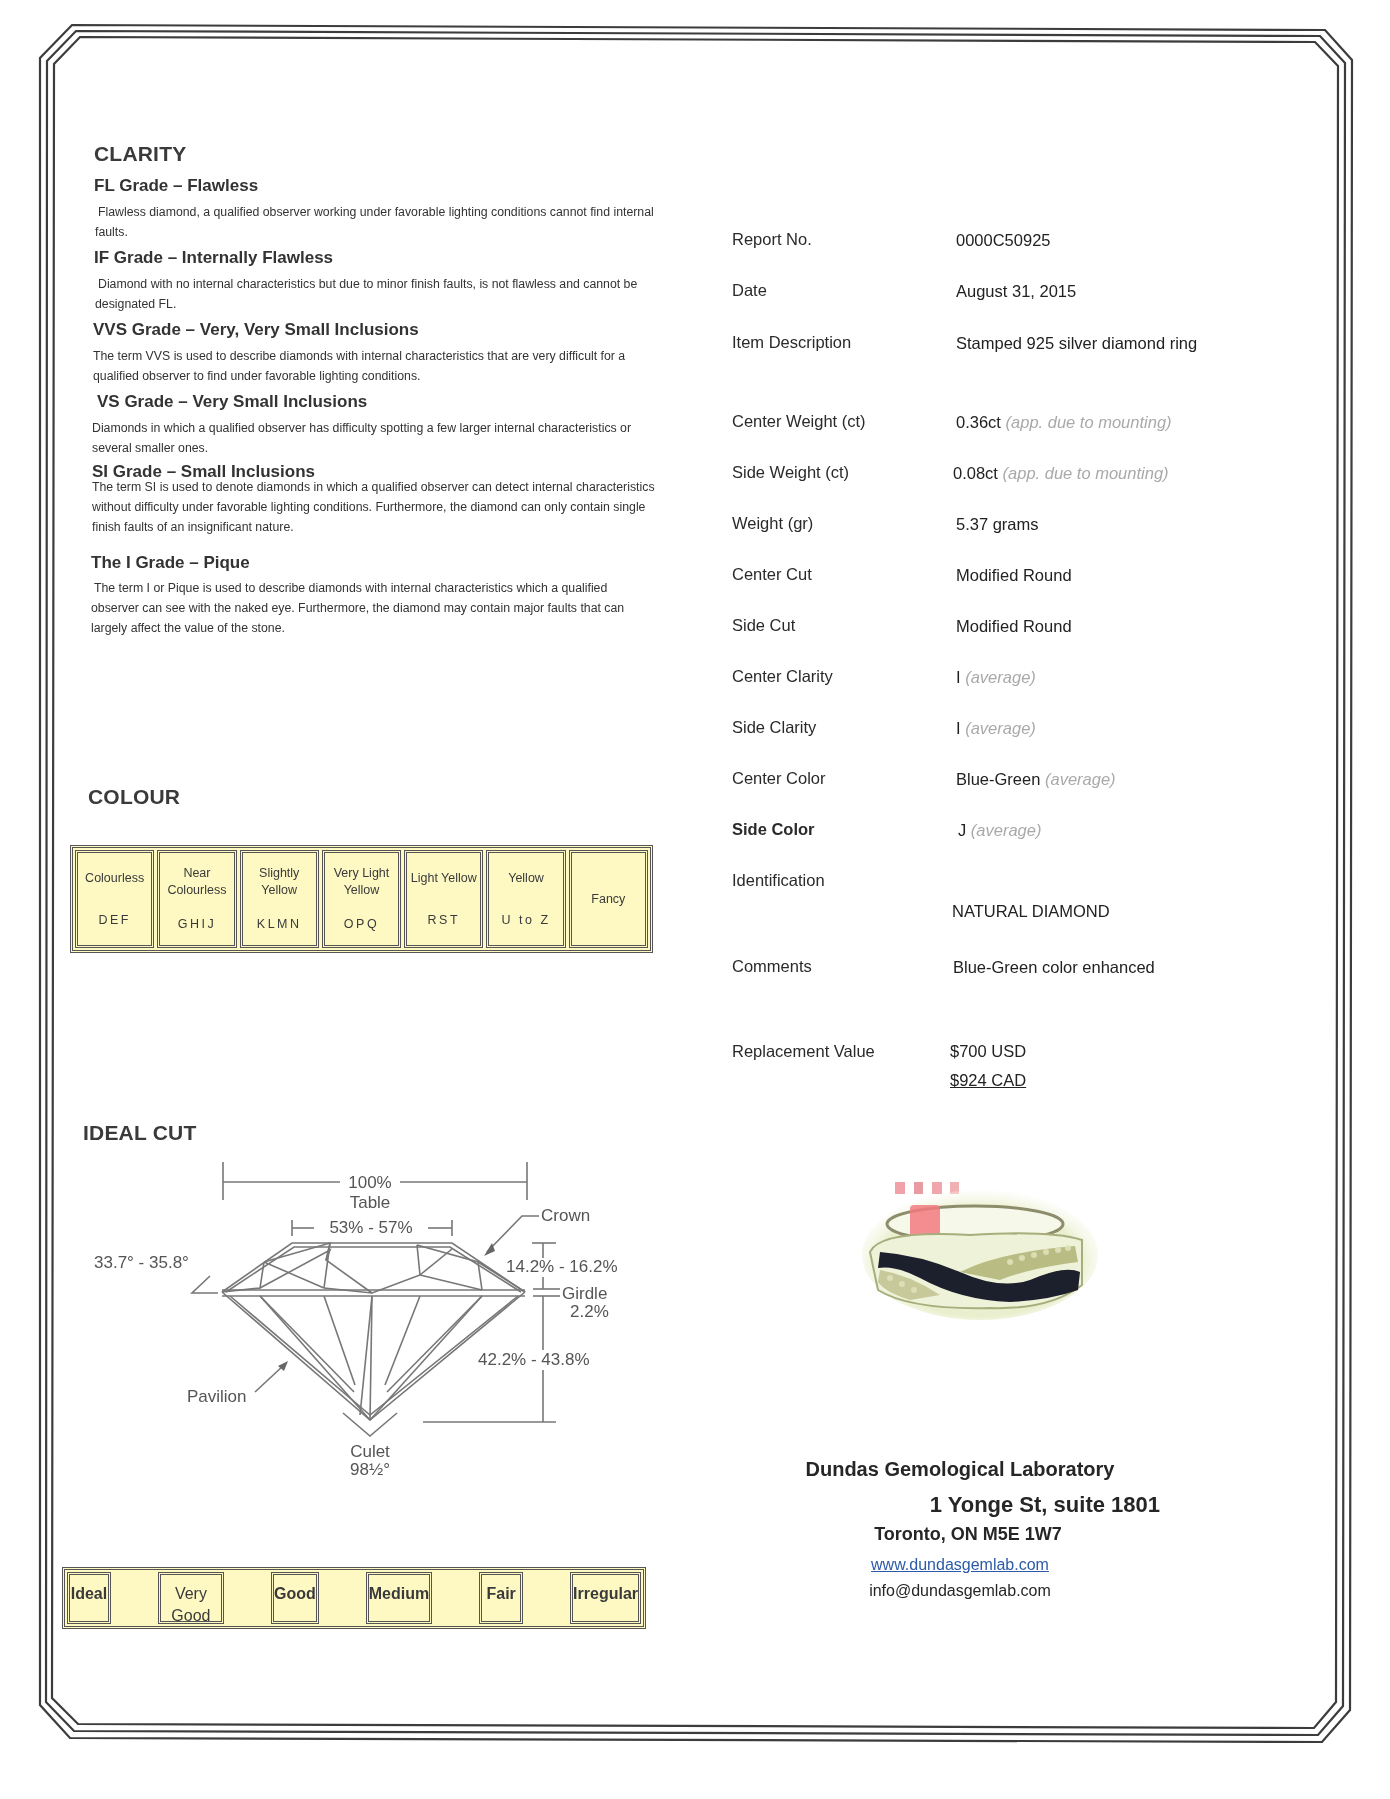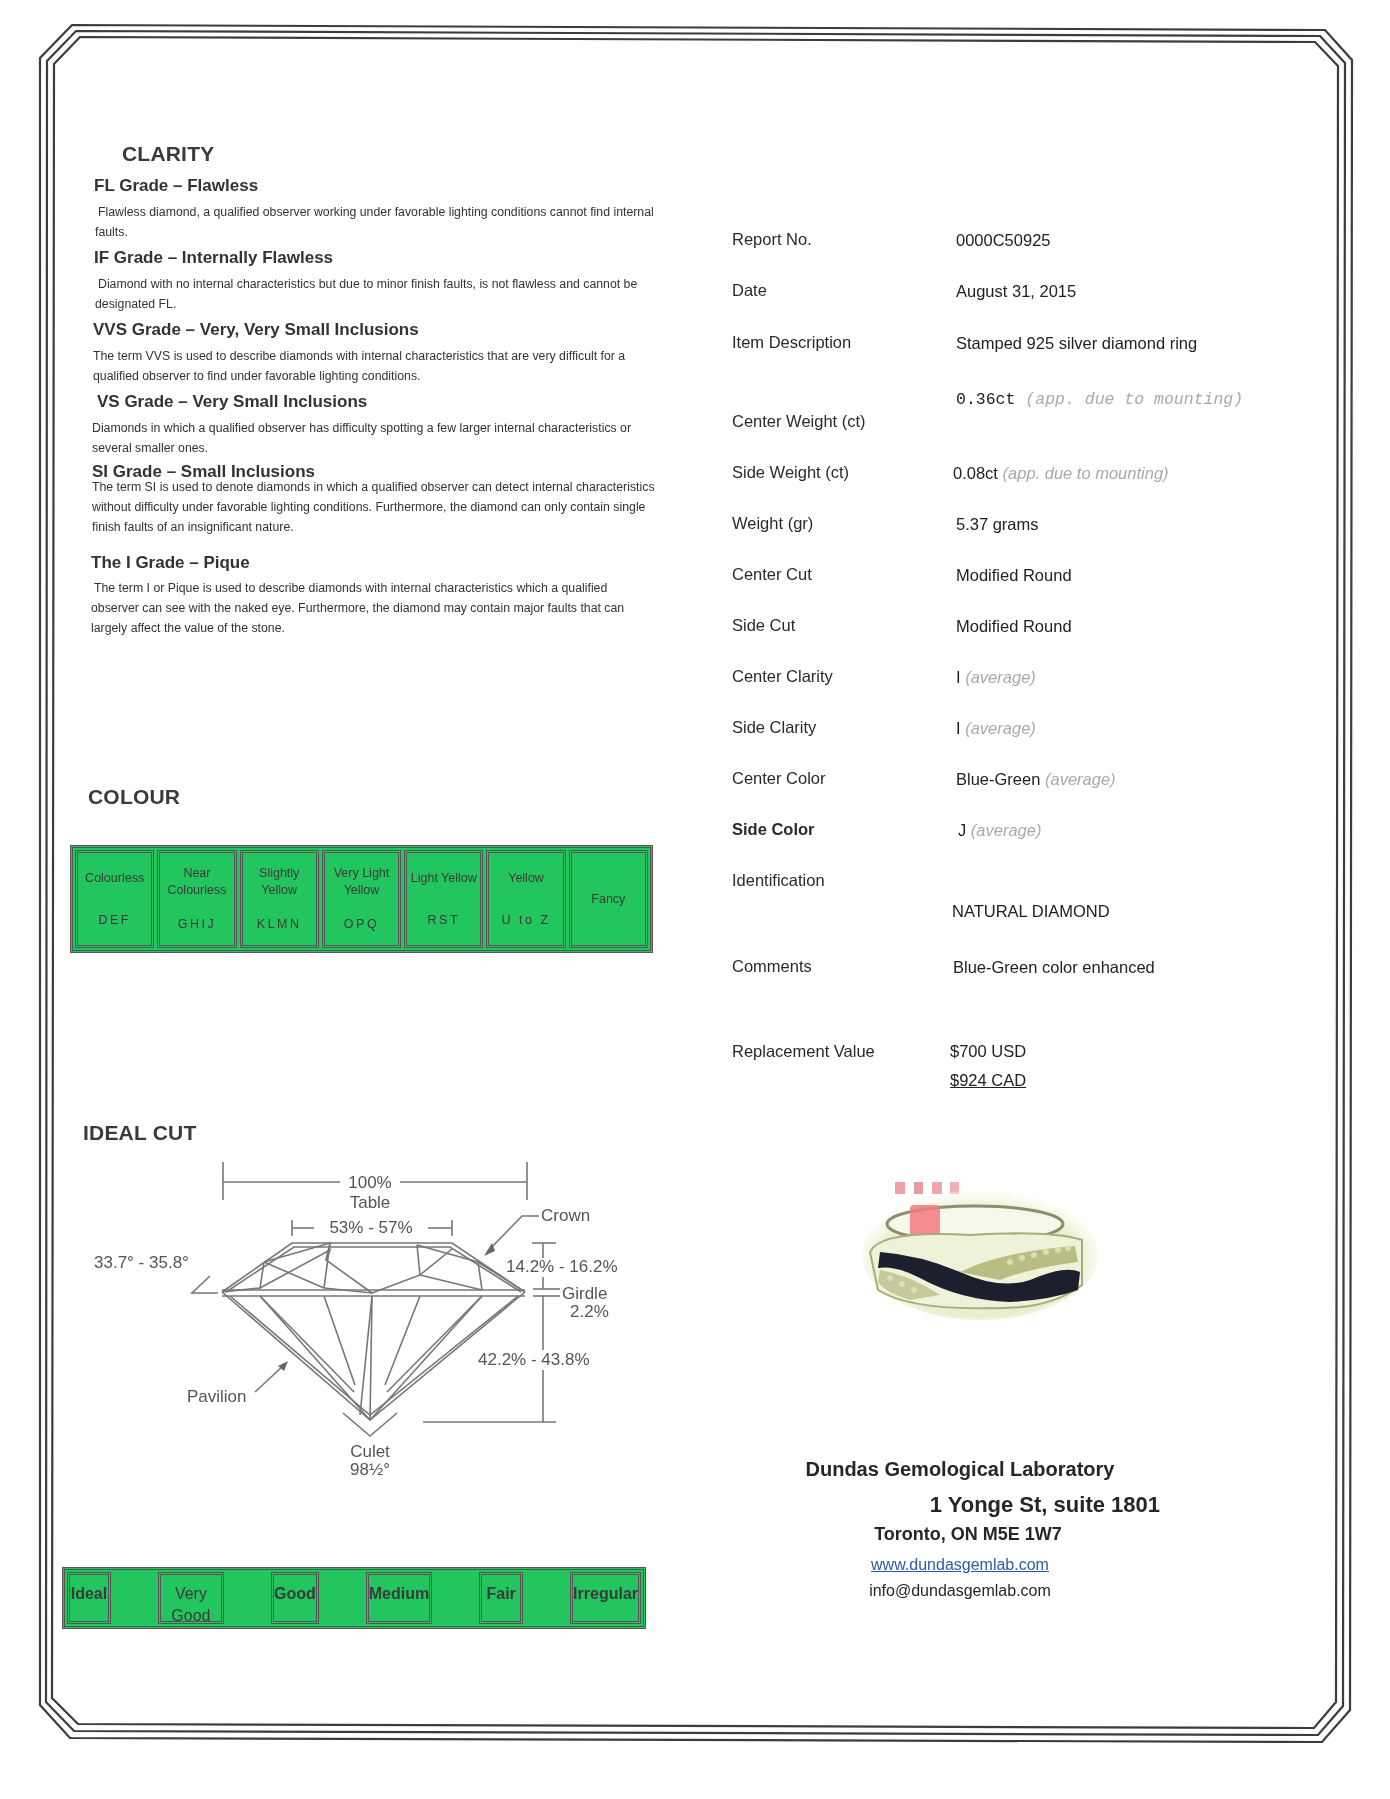--- a/index.html
+++ b/index.html
@@ -12,21 +12,21 @@
   .sec-title { position:absolute; font-weight:bold; font-size:21px; color:#3a3a3a; letter-spacing:0.2px; }
   .grade-title { position:absolute; font-weight:bold; font-size:17px; color:#333; }
   .grade-desc { position:absolute; font-size:12.3px; line-height:20px; color:#333; width:560px; }
 
   
   .f-label { position:absolute; left:732px; font-size:16.5px; color:#2a2a2a; }
   .f-value { position:absolute; left:956px; font-size:16.5px; color:#222; white-space:nowrap; }
   .f-note { font-style:italic; color:#a9a9a9; }
 
   
-  .gtable { position:absolute; border:3px double #555; box-sizing:border-box; display:flex; padding:2px; gap:3px; background:#22c55e; }
+  .gtable { position:absolute; border:3px double #555; box-sizing:border-box; display:flex; padding:2px; gap:3px; background:#fef9c3; }
   .gcell { border:3px double #555; box-sizing:border-box; flex:1 1 0; display:flex; flex-direction:column;
            align-items:center; text-align:center; color:#3a3a3a; }
   .colour .gcell { justify-content:space-around; font-size:12.5px; line-height:17px; padding:4px 2px; }
   .colour .gcell .cname { font-weight:normal; }
   .colour .gcell .cletters { letter-spacing:2.5px; font-size:12.5px; }
   .cut .gcell { font-size:16px; font-weight:bold; padding-top:8px; line-height:22px; }
 
   
   .lab { position:absolute; left:760px; width:400px; text-align:center; color:#262626; }
   .lab-name { top:1458px; font-size:20px; font-weight:bold; }
@@ -42,21 +42,21 @@
 <body>
 
 <svg id="frame" viewBox="0 0 1390 1799">
   <g fill="none" stroke="#3c3c3c" stroke-width="2.2">
     <polygon points="72,25 1325,30 1352,60 1350,1710 1322,1742 70,1738 40,1705 40,58"></polygon>
     <polygon points="76,31 1320,36 1345,63 1343,1706 1318,1735 74,1731 46,1702 47,61"></polygon>
     <polygon points="80,37 1315,42 1338,66 1336,1702 1314,1728 78,1724 52,1698 54,64"></polygon>
   </g>
 </svg>
 
-<div class="sec-title" style="left:94px; top:142px;margin-left:28px;">CLARITY</div>
+<div class="sec-title" style="left:94px; top:142px;">CLARITY</div>
 
 <div class="grade-title" style="left:94px; top:176px;">FL Grade – Flawless</div>
 <div class="grade-desc" style="left:95px; top:202px; text-indent:3px;">Flawless diamond, a qualified observer working under favorable lighting conditions cannot find internal faults.</div>
 
 <div class="grade-title" style="left:94px; top:248px;">IF Grade – Internally Flawless</div>
 <div class="grade-desc" style="left:95px; top:274px; text-indent:3px;">Diamond with no internal characteristics but due to minor finish faults, is not flawless and cannot be designated FL.</div>
 
 <div class="grade-title" style="left:93px; top:320px;">VVS Grade – Very, Very Small Inclusions</div>
 <div class="grade-desc" style="left:93px; top:346px;">The term VVS is used to describe diamonds with internal characteristics that are very difficult for a qualified observer to find under favorable lighting conditions.</div>
 
@@ -193,21 +193,21 @@
   <div class="f-label" style="top:230px;">Report No.</div>
   <div class="f-value" style="top:231px;"><span>0000C50925</span></div>
 
   <div class="f-label" style="top:281px;">Date</div>
   <div class="f-value" style="top:282px;"><span>August 31, 2015</span></div>
 
   <div class="f-label" style="top:333px;">Item Description</div>
   <div class="f-value" style="top:334px;"><span>Stamped 925 silver diamond ring</span></div>
 
   <div class="f-label" style="top:412px;">Center Weight (ct)</div>
-  <div class="f-value" style="top:390px;font-family:Liberation Mono, monospace;"><span>0.36ct</span> <span class="f-note">(app. due to mounting)</span></div>
+  <div class="f-value" style="top:413px;"><span>0.36ct</span> <span class="f-note">(app. due to mounting)</span></div>
 
   <div class="f-label" style="top:463px;">Side Weight (ct)</div>
   <div class="f-value" style="top:464px; left:953px;"><span>0.08ct</span> <span class="f-note">(app. due to mounting)</span></div>
 
   <div class="f-label" style="top:514px;">Weight (gr)</div>
   <div class="f-value" style="top:515px;"><span>5.37 grams</span></div>
 
   <div class="f-label" style="top:565px;">Center Cut</div>
   <div class="f-value" style="top:566px;"><span>Modified Round</span></div>
 

